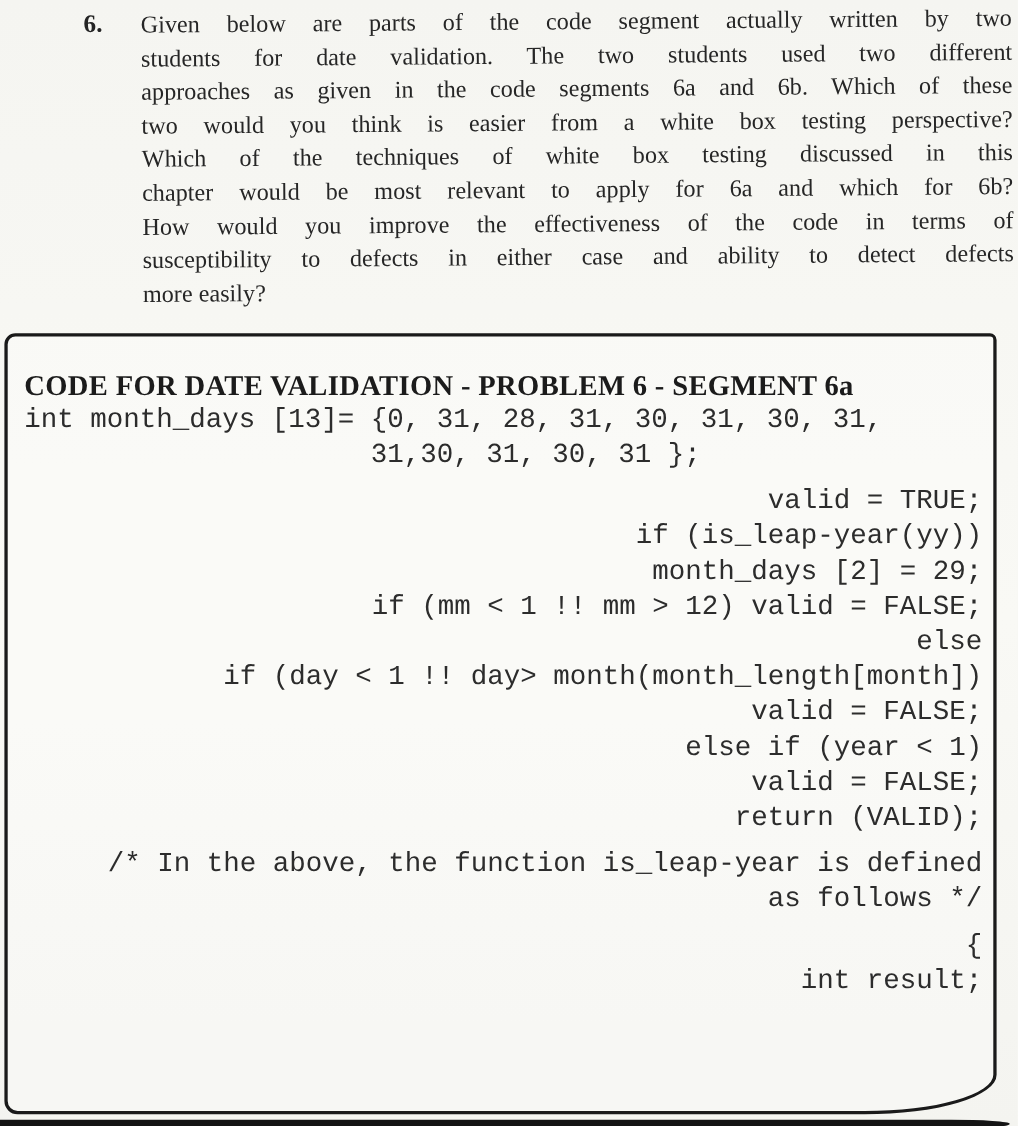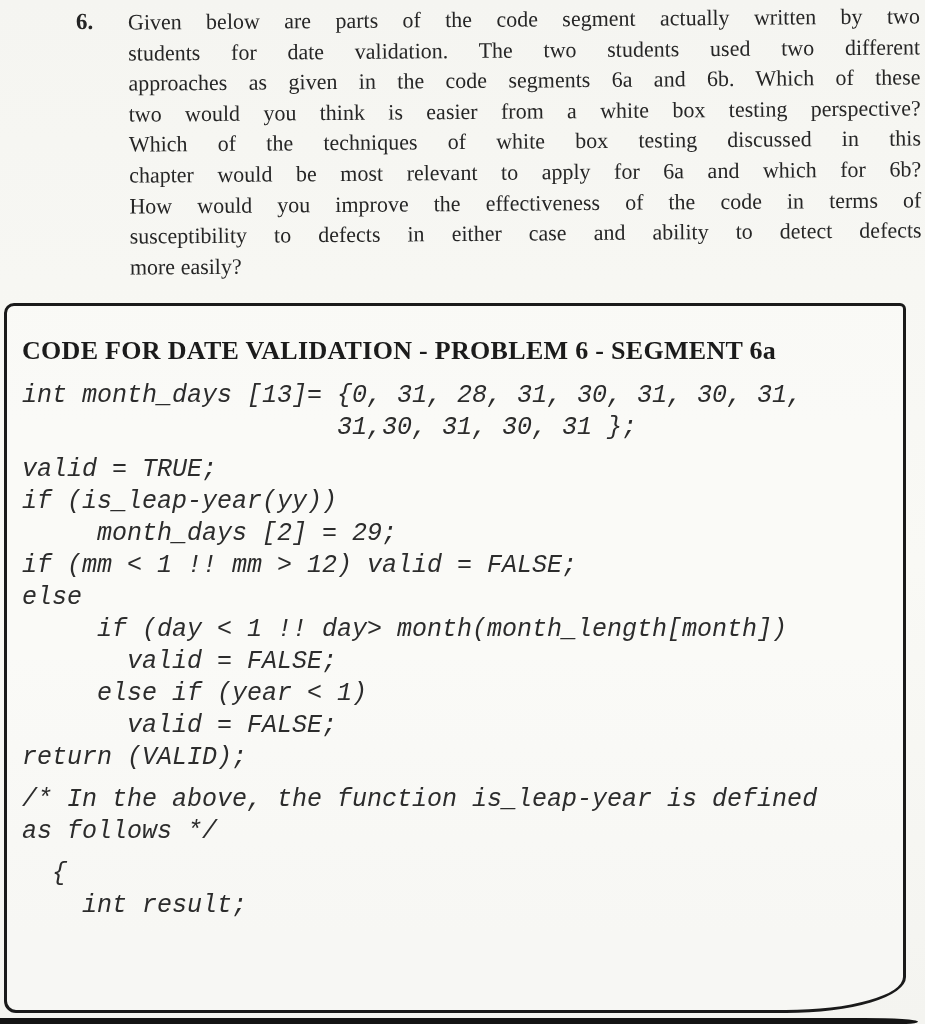--- a/index.html
+++ b/index.html
@@ -66,28 +66,26 @@
   .code-title {
     font-family: "Liberation Serif", serif;
     font-weight: bold;
     font-size: 26px;
     letter-spacing: 0.3px;
     color: #1b1b1b;
     white-space: nowrap;
     overflow: hidden;
   }
   .code-lines {
-    margin-top: 14px;
     font-family: "Liberation Mono", "DejaVu Sans Mono", monospace;
     font-size: 25px;
     line-height: 32px;
     color: #2c2c2c;
-    font-style: italic;
   }
-  .code-block + .code-block { margin-top: 10px; }
+  .code-block + .code-block { margin-top: 10px; text-align: right; }
   .code-line {
     white-space: pre;
     overflow: hidden;
   }
 
   
   .bottom-rule {
     position: absolute;
     left: 0;
     bottom: 0;

